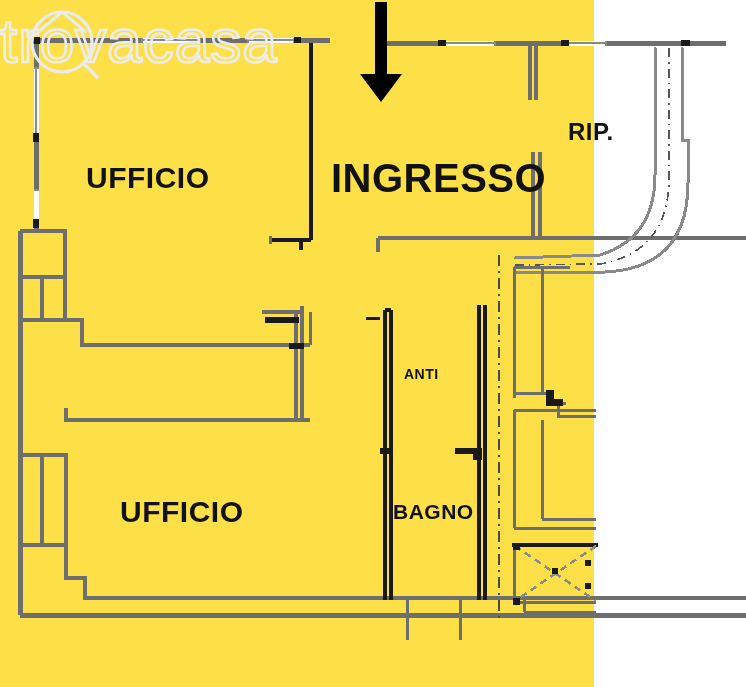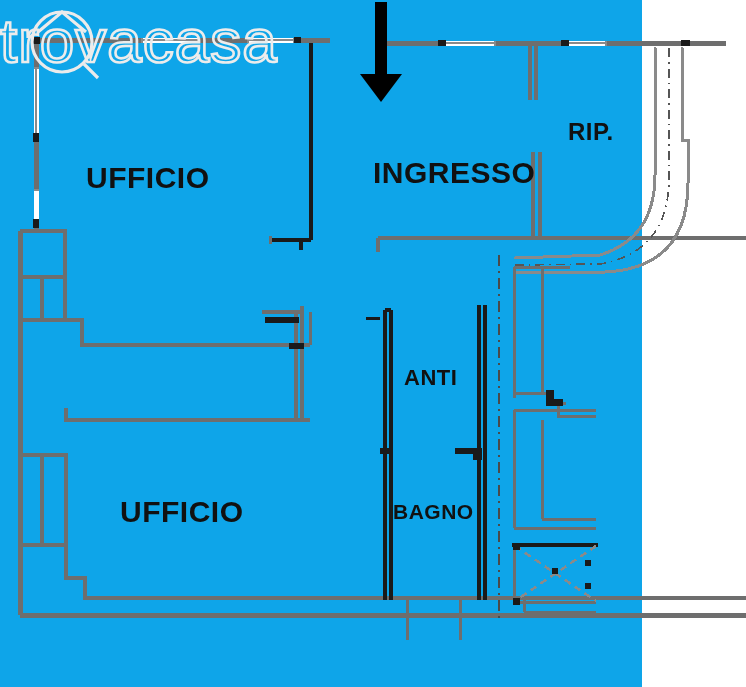--- a/index.html
+++ b/index.html
@@ -1,33 +1,33 @@
 <!DOCTYPE html>
 <html><head>
 <meta charset="utf-8">
 <style>
   html,body{margin:0;padding:0;background:#ffffff;}
   body{width:746px;height:687px;overflow:hidden;
        font-family:"Liberation Sans","DejaVu Sans",sans-serif;}
-  #plan{position:relative;width:642px;height:687px;background:#0ea5e9;}
+  #plan{position:relative;width:594px;height:687px;background:#fde047;}
   #plan svg{position:absolute;top:0;left:0;display:block;}
   .room-label{
     position:absolute;
     font-family:"Liberation Sans","DejaVu Sans",sans-serif;
     font-weight:bold;
     color:#111111;
     white-space:nowrap;
     letter-spacing:0.5px;
     line-height:1;
   }
   #lbl-ufficio-1{left:86px;  top:163px; font-size:30px;}
   #lbl-ufficio-2{left:120px; top:497px; font-size:30px;}
-  #lbl-ingresso {left:331px; top:158px; font-size:30px;margin-left:42px;}
+  #lbl-ingresso {left:331px; top:158px; font-size:40px;}
   #lbl-rip      {left:568px; top:120px; font-size:24px;}
-  #lbl-anti     {left:404px; top:367px; font-size:22px;}
+  #lbl-anti     {left:404px; top:367px; font-size:14px;}
   #lbl-bagno    {left:393px; top:501px; font-size:21px;}
   .wm{position:absolute;left:193px;top:306px;width:390px;height:80px;
       pointer-events:none;}
 </style>
 </head>
 <body>
 
 <div id="plan">
 
   <svg width="746" height="687" viewBox="0 0 746 687" shape-rendering="crispEdges">

